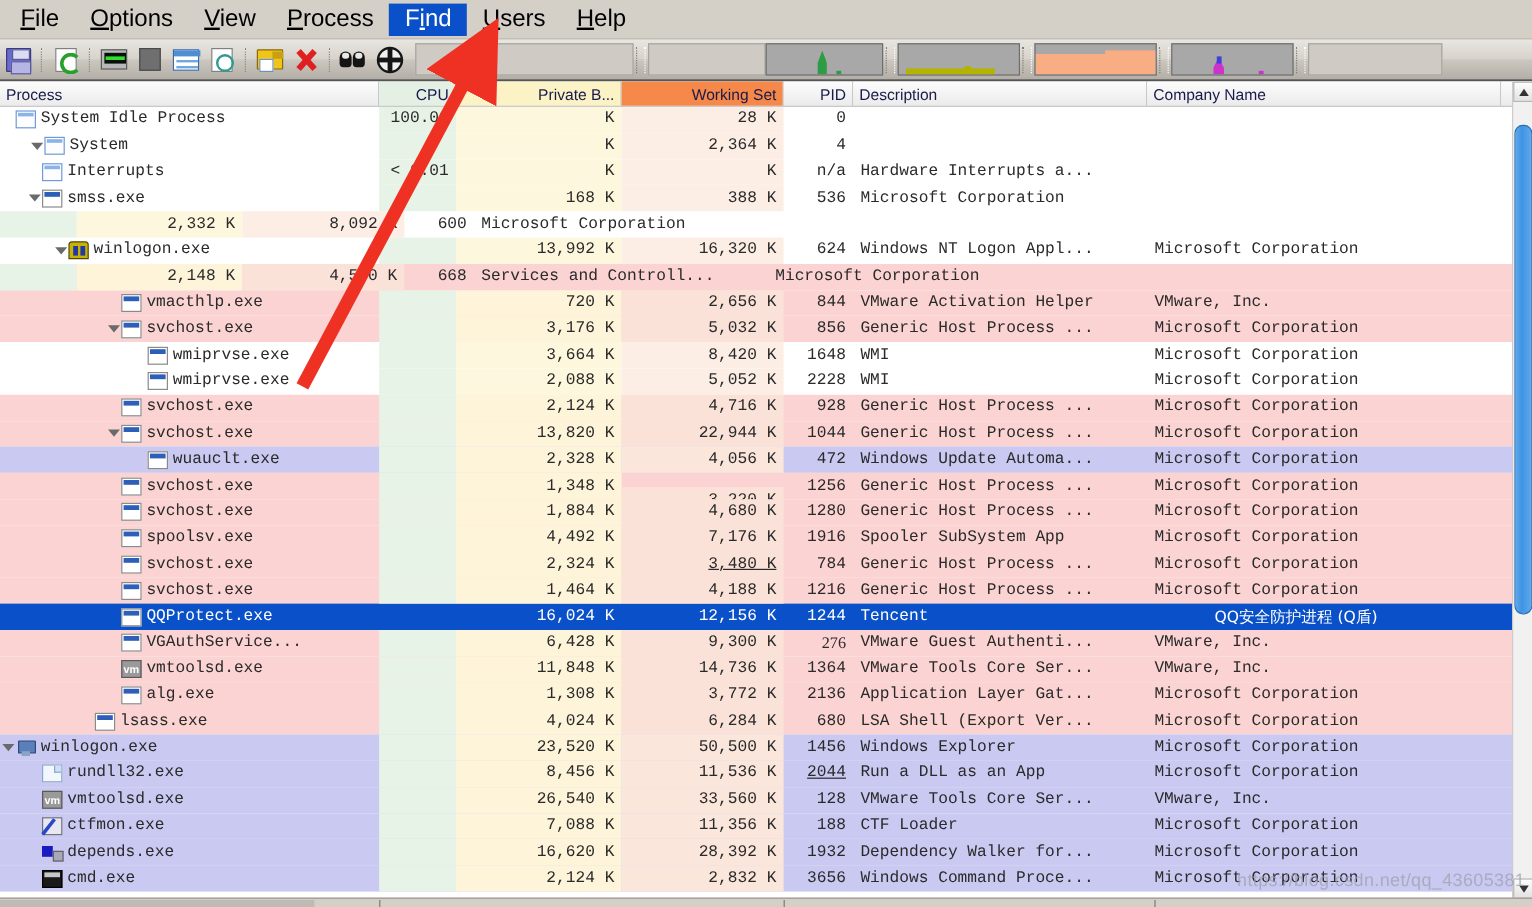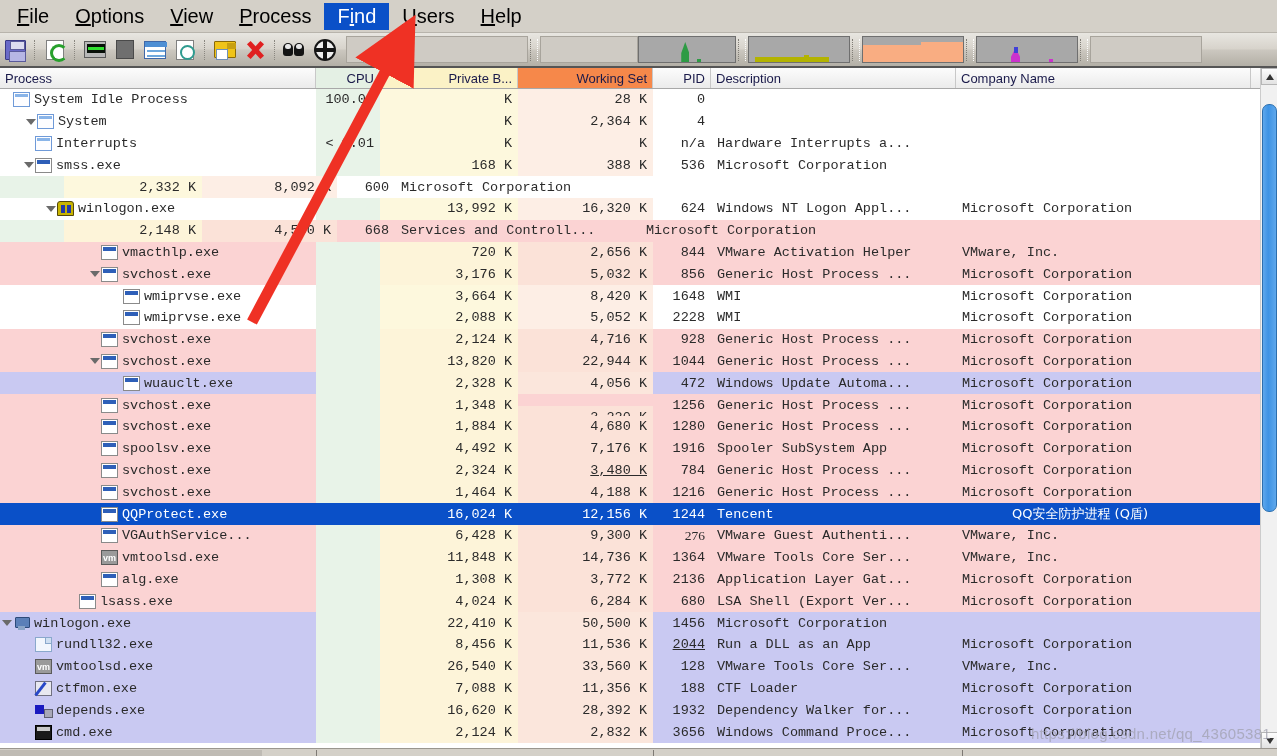--- a/index.html
+++ b/index.html
@@ -681,23 +681,24 @@
         <div class="cell txt " style="flex: 0 0 295px; width: 295px;">Microsoft Corporation</div>
       </div>
       <div class="row c-blue">
         <div class="cell proc-cell" style="flex: 0 0 316px; width: 316px;">
           <div style="width: 0px; flex: 0 0 auto;"></div>
           <div class="twisty open"></div>
           <div class="pi pi-explorer"></div>
           <span>winlogon.exe</span>
         </div>
         <div class="cell num cpu" style="flex: 0 0 64px; width: 64px;"></div>
-        <div class="cell num priv" style="flex: 0 0 138px; width: 138px;">22,410 K</div>
+        <div class="cell num priv" style="flex: 0 0 138px; width: 138px;">23,520 K</div>
         <div class="cell num ws" style="flex: 0 0 135px; width: 135px;">50,500 K</div>
         <div class="cell num " style="flex: 0 0 58px; width: 58px;">1456</div>
+        <div class="cell txt " style="flex: 0 0 245px; width: 245px;">Windows Explorer</div>
         <div class="cell txt " style="flex: 0 0 295px; width: 295px;">Microsoft Corporation</div>
       </div>
       <div class="row c-blue">
         <div class="cell proc-cell" style="flex: 0 0 316px; width: 316px;">
           <div style="width: 22px; flex: 0 0 auto;"></div>
           <div class="twisty"></div>
           <div class="pi pi-doc"></div>
           <span>rundll32.exe</span>
         </div>
         <div class="cell num cpu" style="flex: 0 0 64px; width: 64px;"></div>

